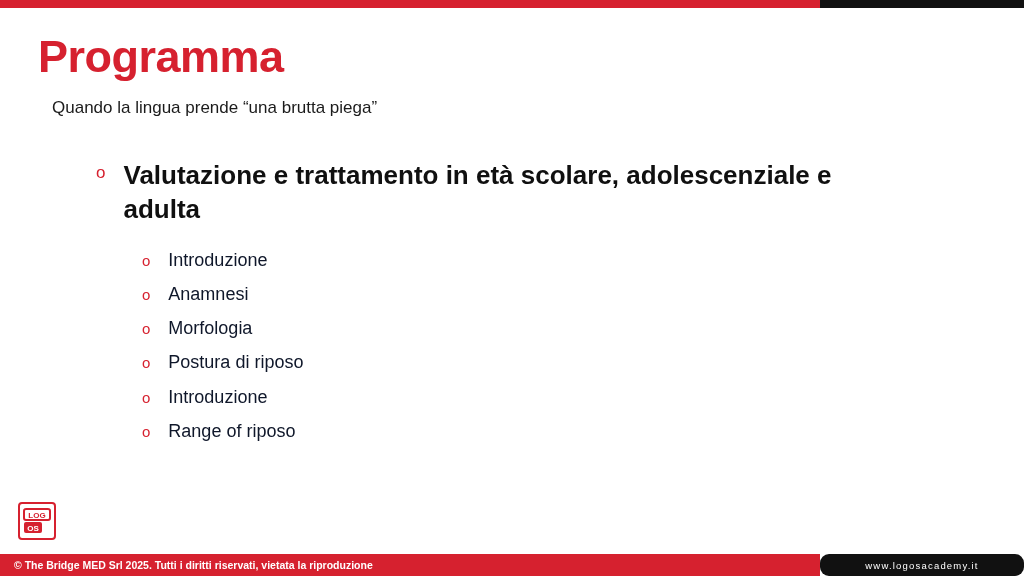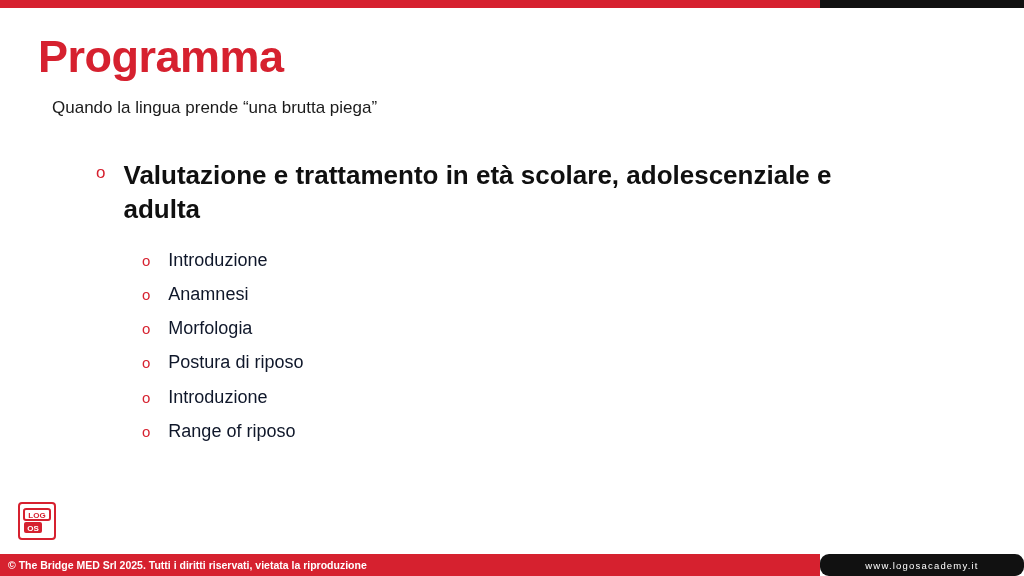--- a/index.html
+++ b/index.html
@@ -122,21 +122,21 @@
     height: 22px;
     display: flex;
   }
   .footer-left {
     width: 820px;
     background: #d6212f;
     color: #ffffff;
     font-size: 10.5px;
     display: flex;
     align-items: center;
-    padding-left: 8px;
+    padding-left: 14px;
     box-sizing: border-box;
     font-weight: bold;
   }
   .footer-right {
     flex: 1;
     background: #111111;
     color: #ffffff;
     font-size: 9.5px;
     letter-spacing: 1.2px;
     display: flex;

